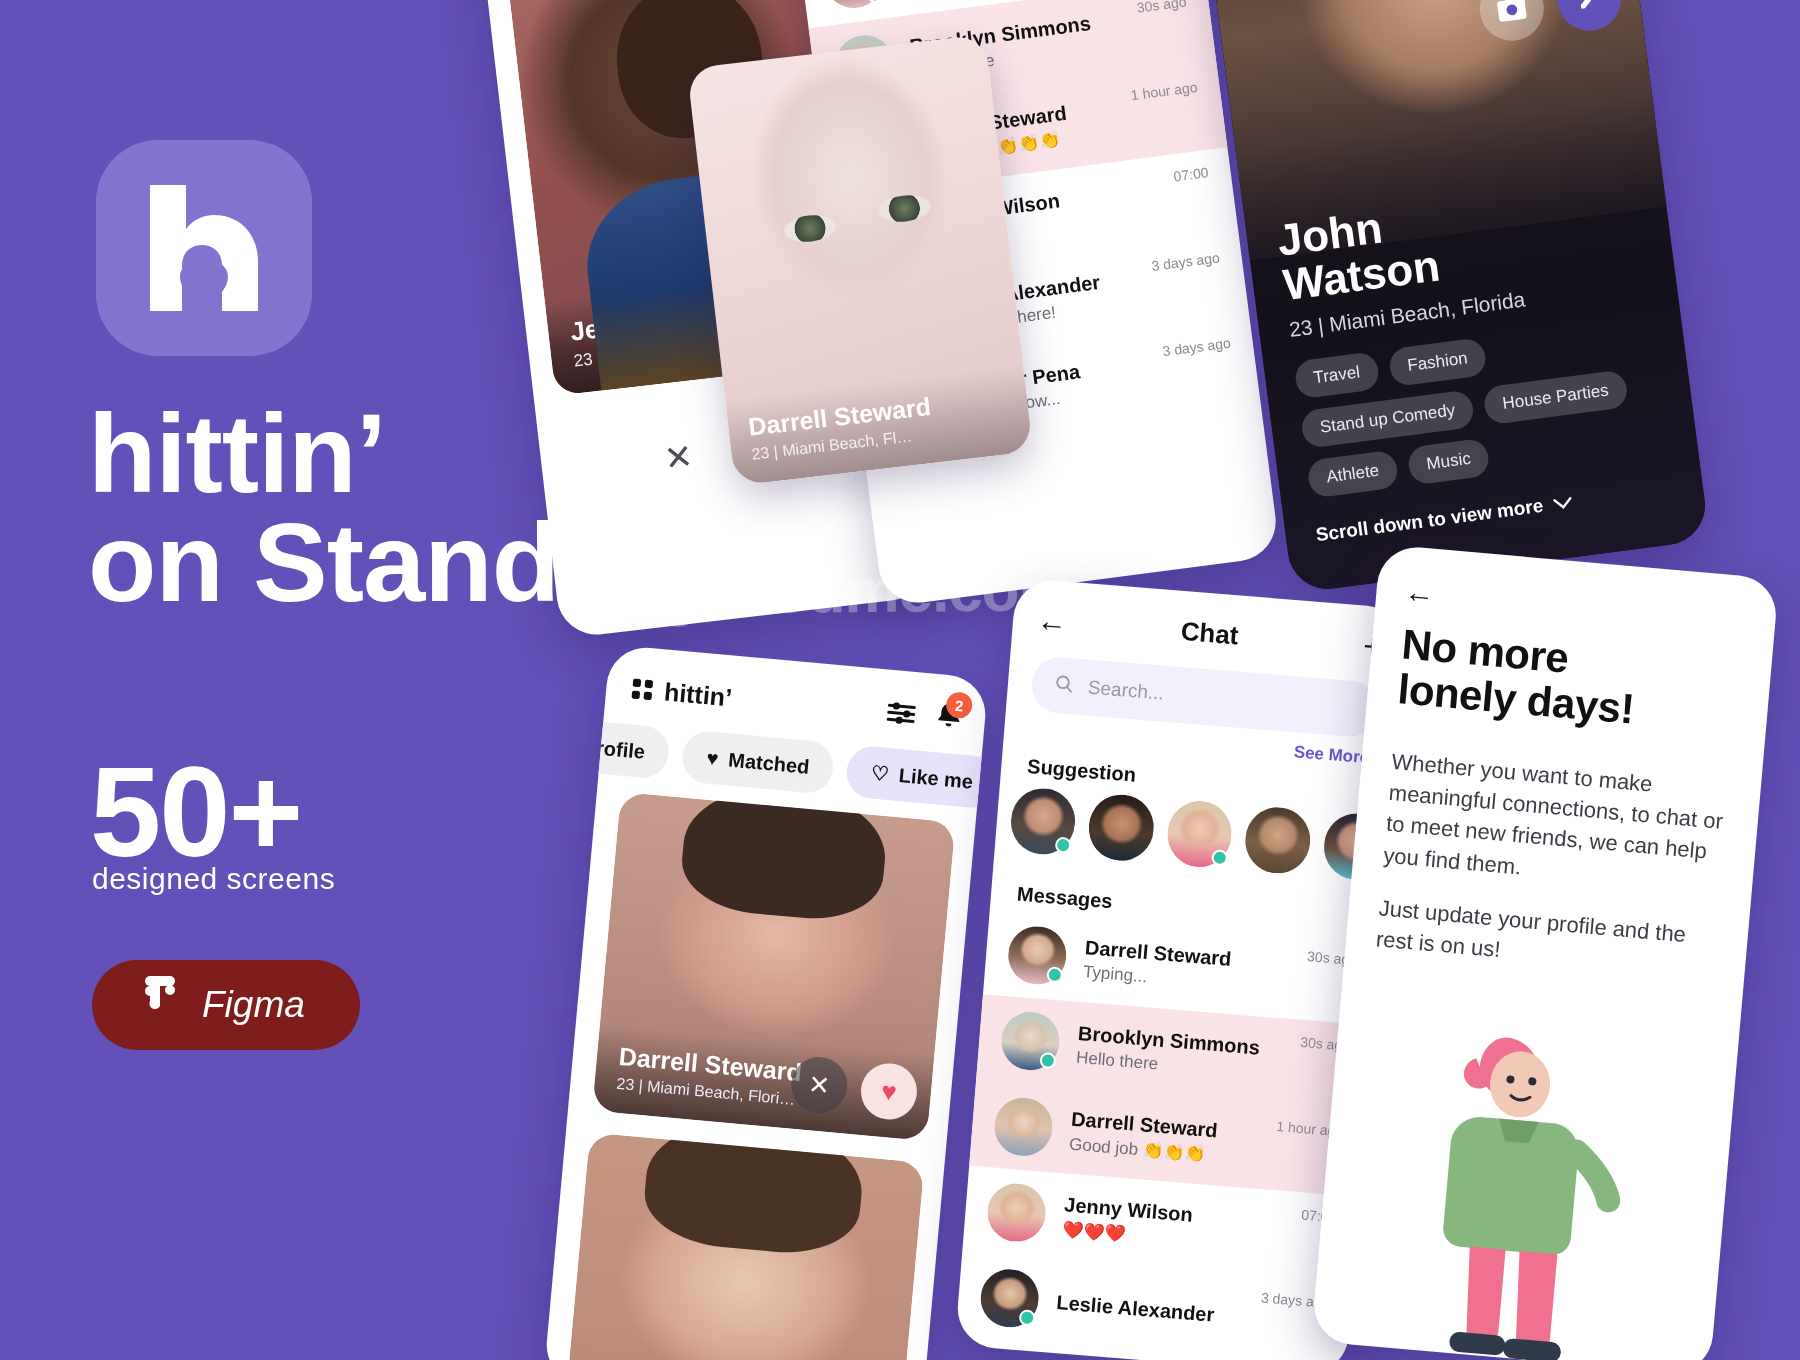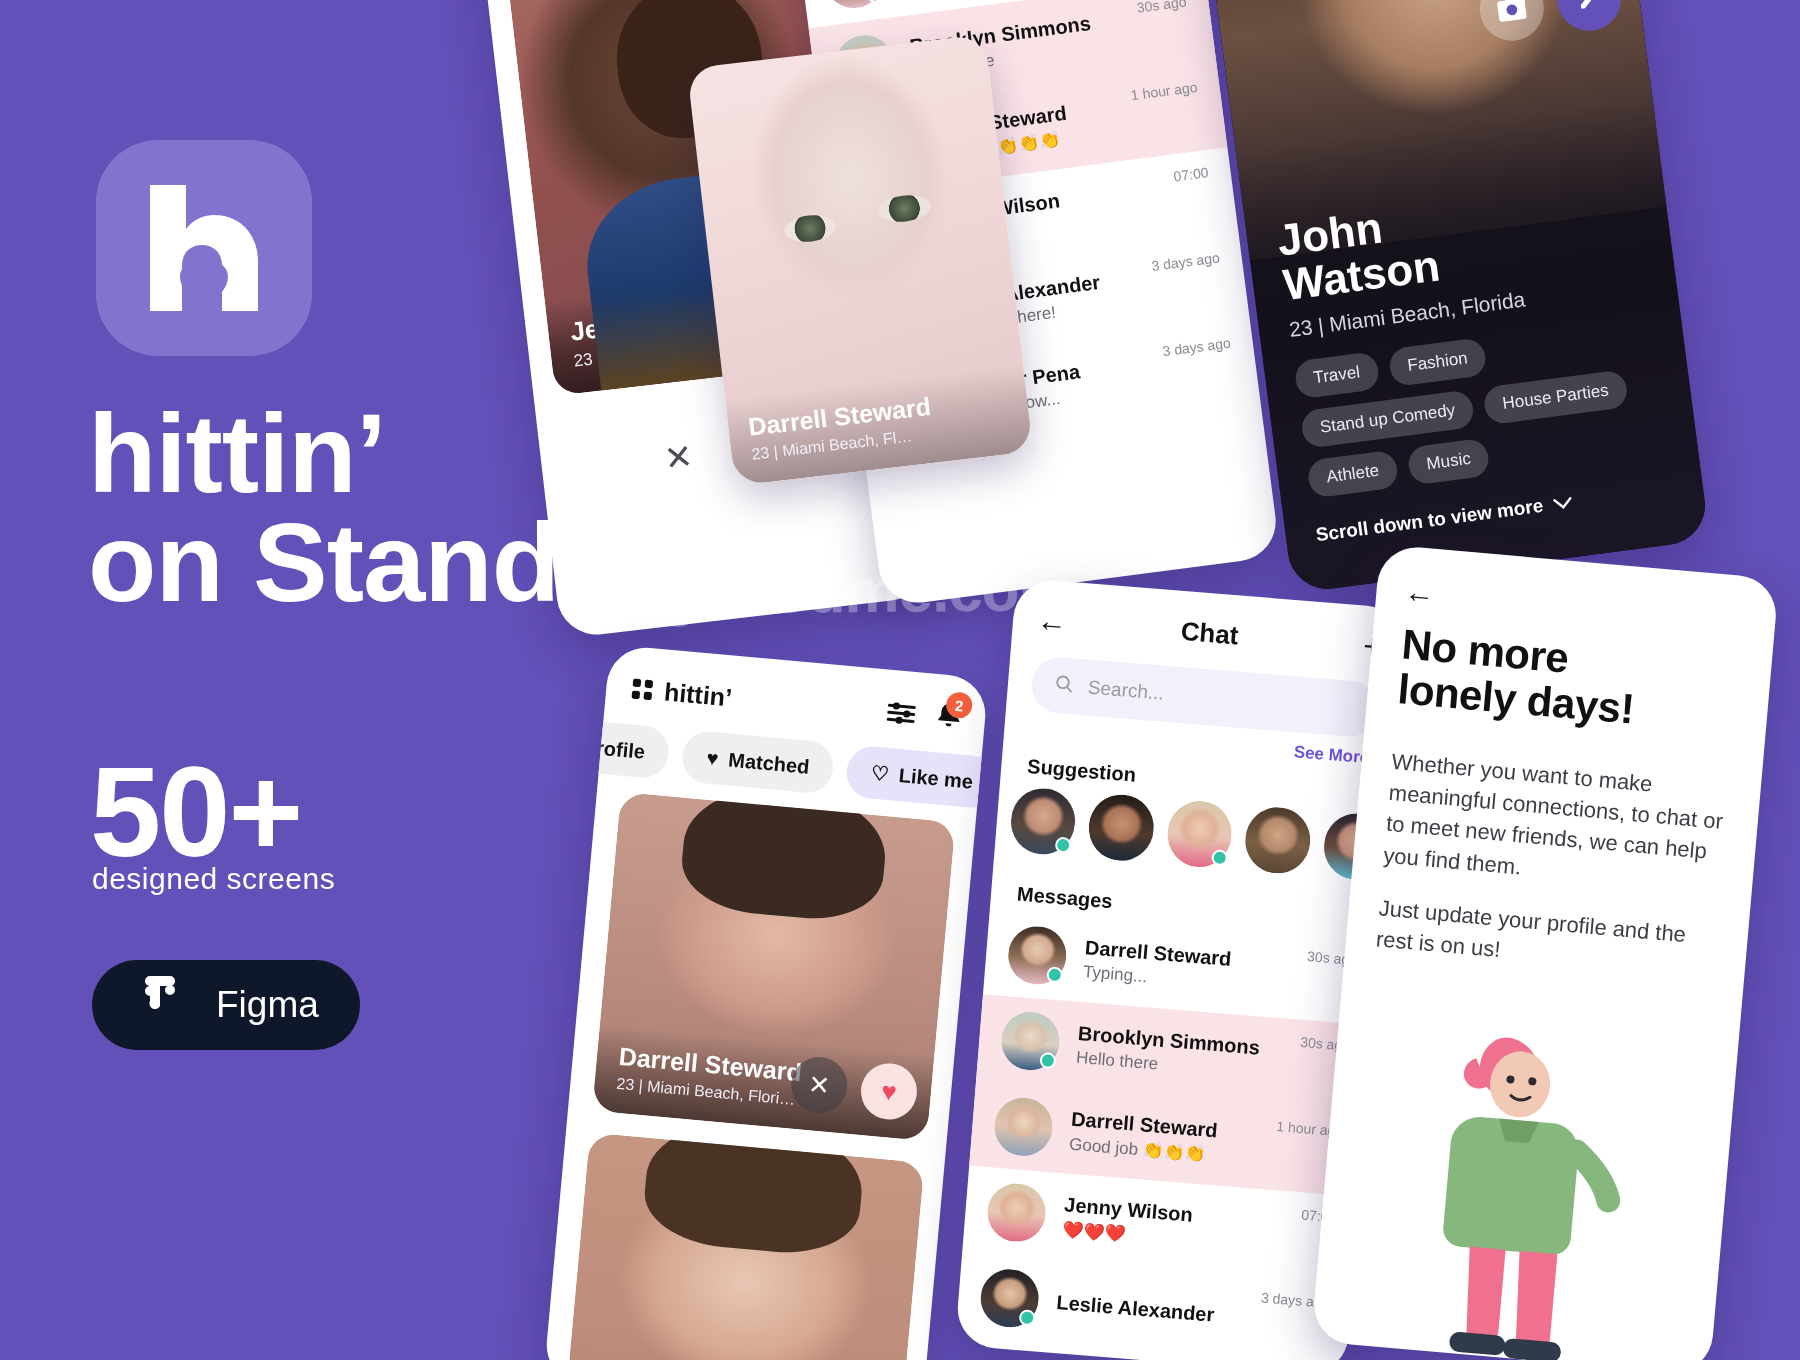--- a/index.html
+++ b/index.html
@@ -32,22 +32,22 @@
     color:#fff; font-size:128px; font-weight:700; line-height:1;
     letter-spacing:-2px;
   }
   .count-sub {
     position:absolute; left:92px; top:862px;
     color:#ffffff; font-size:30px; font-weight:400; letter-spacing:.5px;
   }
   .figma-pill {
     position:absolute; left:92px; top:960px;
     width:268px; height:90px; border-radius:45px;
-    background:#0f172a;
-    display:flex; align-items:center; gap:36px; padding-left:48px;
+    background:#7f1d1d;
+    display:flex; align-items:center; gap:22px; padding-left:48px;font-style:italic;
   }
   .figma-pill .fg-icon { width:40px; height:58px; position:relative; flex:none; }
   .figma-pill .fg-label { color:#fff; font-size:37px; font-weight:400; }
 
   
   .phone {
     position:absolute; background:#fff; border-radius:40px; overflow:hidden;
     box-shadow:0 18px 46px rgba(35,20,80,.30);
   }
   .phone-inner { position:absolute; inset:0; overflow:hidden; }

